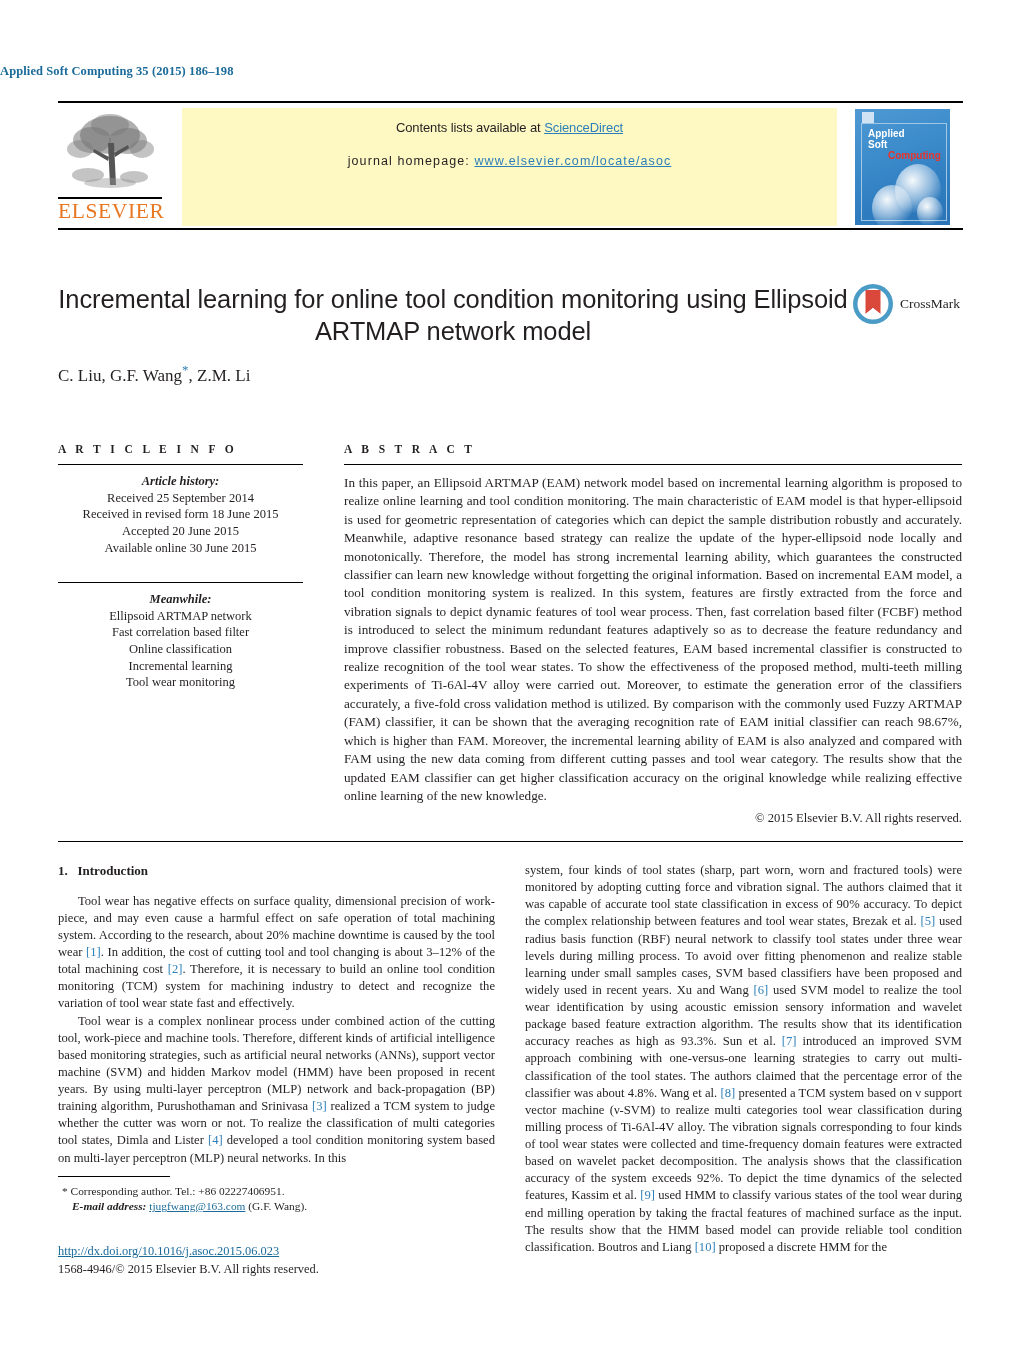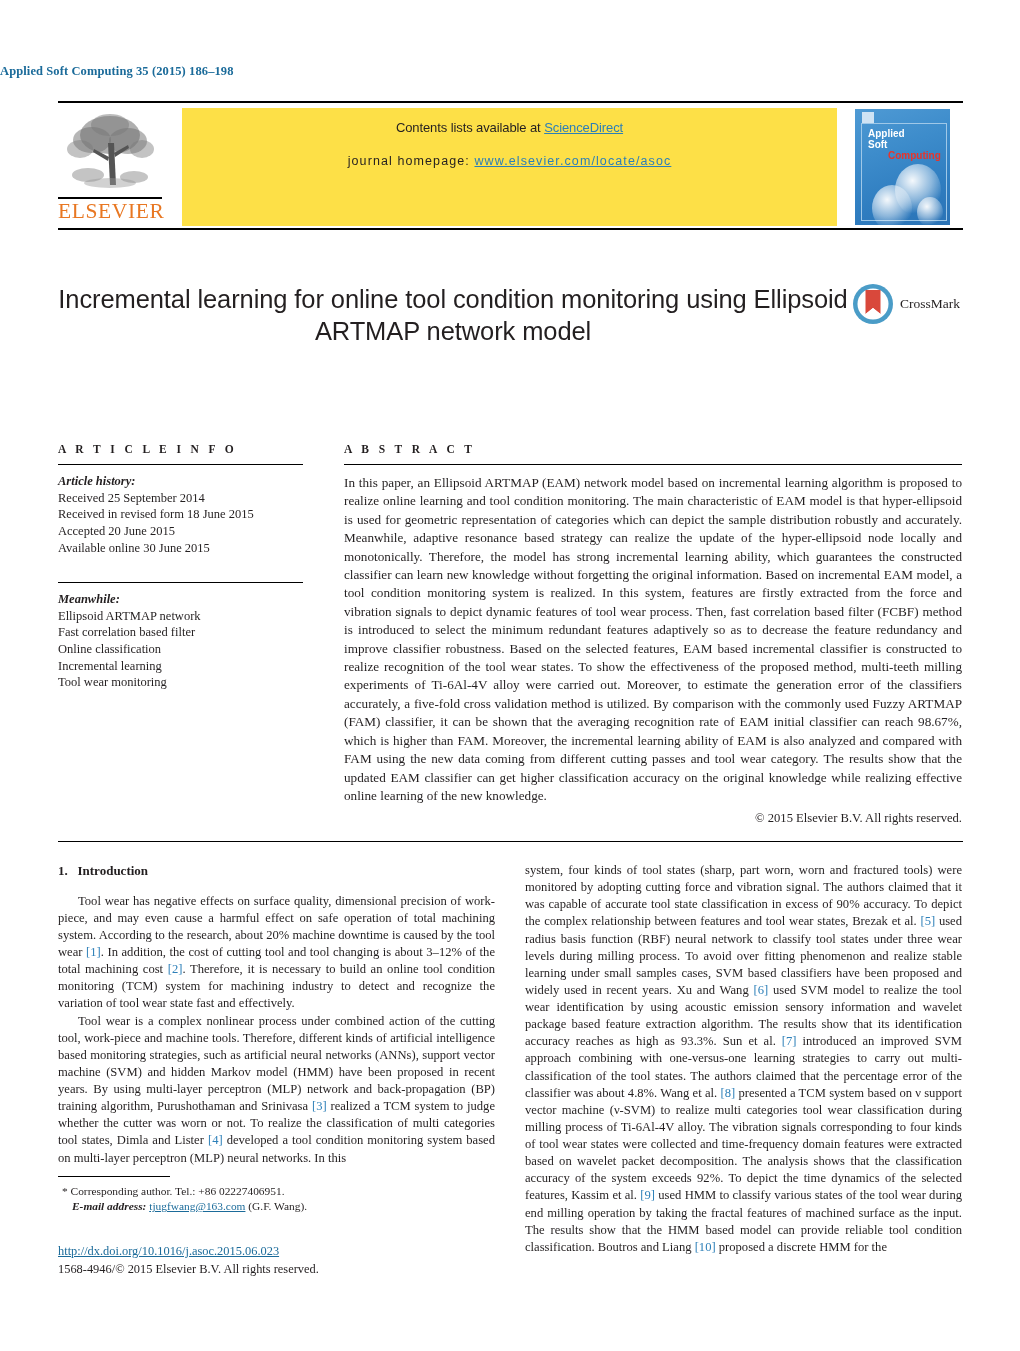--- a/index.html
+++ b/index.html
@@ -73,21 +73,21 @@
     background: #000;
     margin-bottom: 2px;
   }
 
   .grayband {
     position: absolute;
     left: 124px;
     top: 5px;
     width: 655px;
     height: 118px;
-    background: #fde047;
+    background: #fef9c3;
     text-align: center;
   }
   .contents-line {
     font-family: "Liberation Sans", sans-serif;
     font-size: 13px;
     color: #231f20;
     padding-top: 12px;
     letter-spacing: -.1px;
   }
   .contents-line .sd { color: #2c7fb8; }
@@ -241,20 +241,21 @@
   .hr-abs {
     border: 0;
     border-top: 1.6px solid #000;
     margin: 9px 0 9px 0;
   }
   .meta {
     font-family: "Liberation Serif", serif;
     font-size: 12.5px;
     line-height: 1.33;
     color: #231f20;
+    text-align: center;
   }
   .meta .lbl {
     font-style: italic;
     font-weight: bold;
   }
   .abstract-text {
     font-family: "Liberation Serif", serif;
     font-size: 13.2px;
     line-height: 1.395;
     text-align: justify;
@@ -388,20 +389,21 @@
           <div class="l1">Applied</div>
           <div class="l2">Soft</div>
           <div class="l3">Computing</div>
         </div>
       </div>
     </div>
   </div>
 
   <div class="titleblock">
     <div class="art-title">Incremental learning for online tool condition monitoring using Ellipsoid ARTMAP network model</div>
+    <div class="authors"><span>C. Liu, G.F. Wang</span><span class="star">*</span><span>, Z.M. Li</span></div>
   </div>
 
   <div class="crossmark">
     <svg class="cm-badge" viewBox="0 0 42 42" aria-hidden="true">
       <circle cx="21" cy="21" r="20" fill="#4a9cc7"></circle>
       <circle cx="21" cy="21" r="15.5" fill="#ffffff"></circle>
       <path d="M13.5 7 H28.5 V31 L21 25 L13.5 31 Z" fill="#d9483b"></path>
       <path d="M21 25 L13.5 31 V33 L21 27 L28.5 33 V31 Z" fill="#ffffff"></path>
     </svg>
     <div class="cm-label">CrossMark</div>

